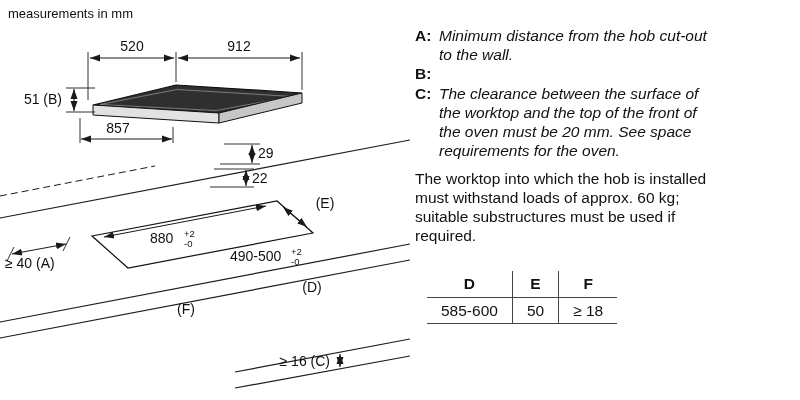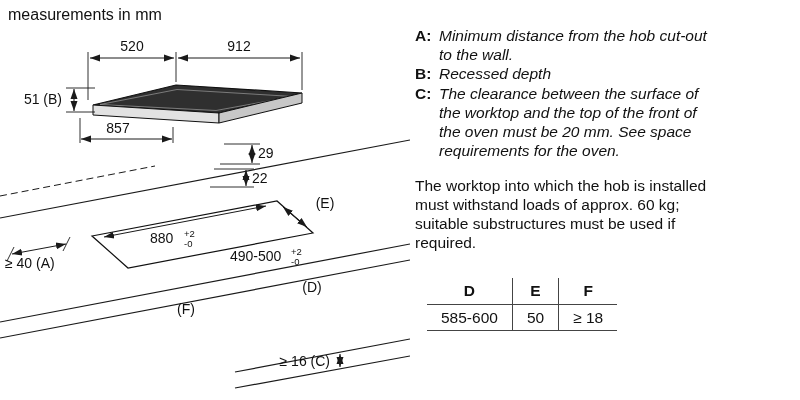--- a/index.html
+++ b/index.html
@@ -3,37 +3,37 @@
 <meta charset="utf-8">
 <style>
   html,body{margin:0;padding:0;}
   body{
     width:800px;height:400px;position:relative;overflow:hidden;
     background:#ffffff;color:#111;
     font-family:"Liberation Sans", sans-serif;
   }
   .note{
     position:absolute;left:8px;top:6px;
-    font-size:16px;color:#111;
+    font-size:13px;color:#111;
   }
   .svg-wrap{position:absolute;left:0;top:0;width:410px;height:285px;}
   svg text{font-family:"Liberation Sans",sans-serif;fill:#111;font-size:14px;}
   svg .tol{font-size:9.5px;}
   svg .e{stroke:#1a1a1a;stroke-width:0.9;}
   svg .d{stroke:#1a1a1a;stroke-width:1;marker-start:url(#arr);marker-end:url(#arr);}
   svg .wline{stroke:#1a1a1a;stroke-width:1.2;fill:none;}
   svg .dash{stroke:#1a1a1a;stroke-width:1;stroke-dasharray:7 4;}
   .right-col{
     position:absolute;left:415px;top:26px;width:378px;
     font-size:15.5px;line-height:1.24;color:#111;
   }
   .legend-item{display:flex;}
   .legend-key{font-weight:bold;flex:none;width:24px;}
   .legend-text{max-width:272px;font-style:italic;}
-  .para{width:318px;margin-top:15px;}
+  .para{width:318px;margin-top:8px;}
   table.spec{
     border-collapse:collapse;margin:26px 0 0 12px;
     font-size:15.5px;color:#111;border-bottom:1.2px solid #444;
   }
   table.spec th, table.spec td{
     padding:3px 14px;text-align:center;font-weight:normal;
   }
   table.spec th{font-weight:bold;border-bottom:1.2px solid #444;}
   table.spec th + th, table.spec td + td{border-left:1.2px solid #444;}
   table.spec tbody tr + tr td{border-top:1.2px solid #444;}
@@ -116,21 +116,20 @@
 </div>
 
 <div class="right-col">
   <div class="legend">
     <div class="legend-item">
       <span class="legend-key">A:</span>
       <span class="legend-text">Minimum distance from the hob cut-out to the wall.</span>
     </div>
     <div class="legend-item">
       <span class="legend-key">B:</span>
-      <span class="legend-text">Recessed depth</span>
     </div>
     <div class="legend-item">
       <span class="legend-key">C:</span>
       <span class="legend-text">The clearance between the surface of the worktop and the top of the front of the oven must be 20 mm. See space requirements for the oven.</span>
     </div>
   </div>
 
   <div class="para">The worktop into which the hob is installed must withstand loads of approx. 60 kg; suitable substructures must be used if required.</div>
 
   <table class="spec">

